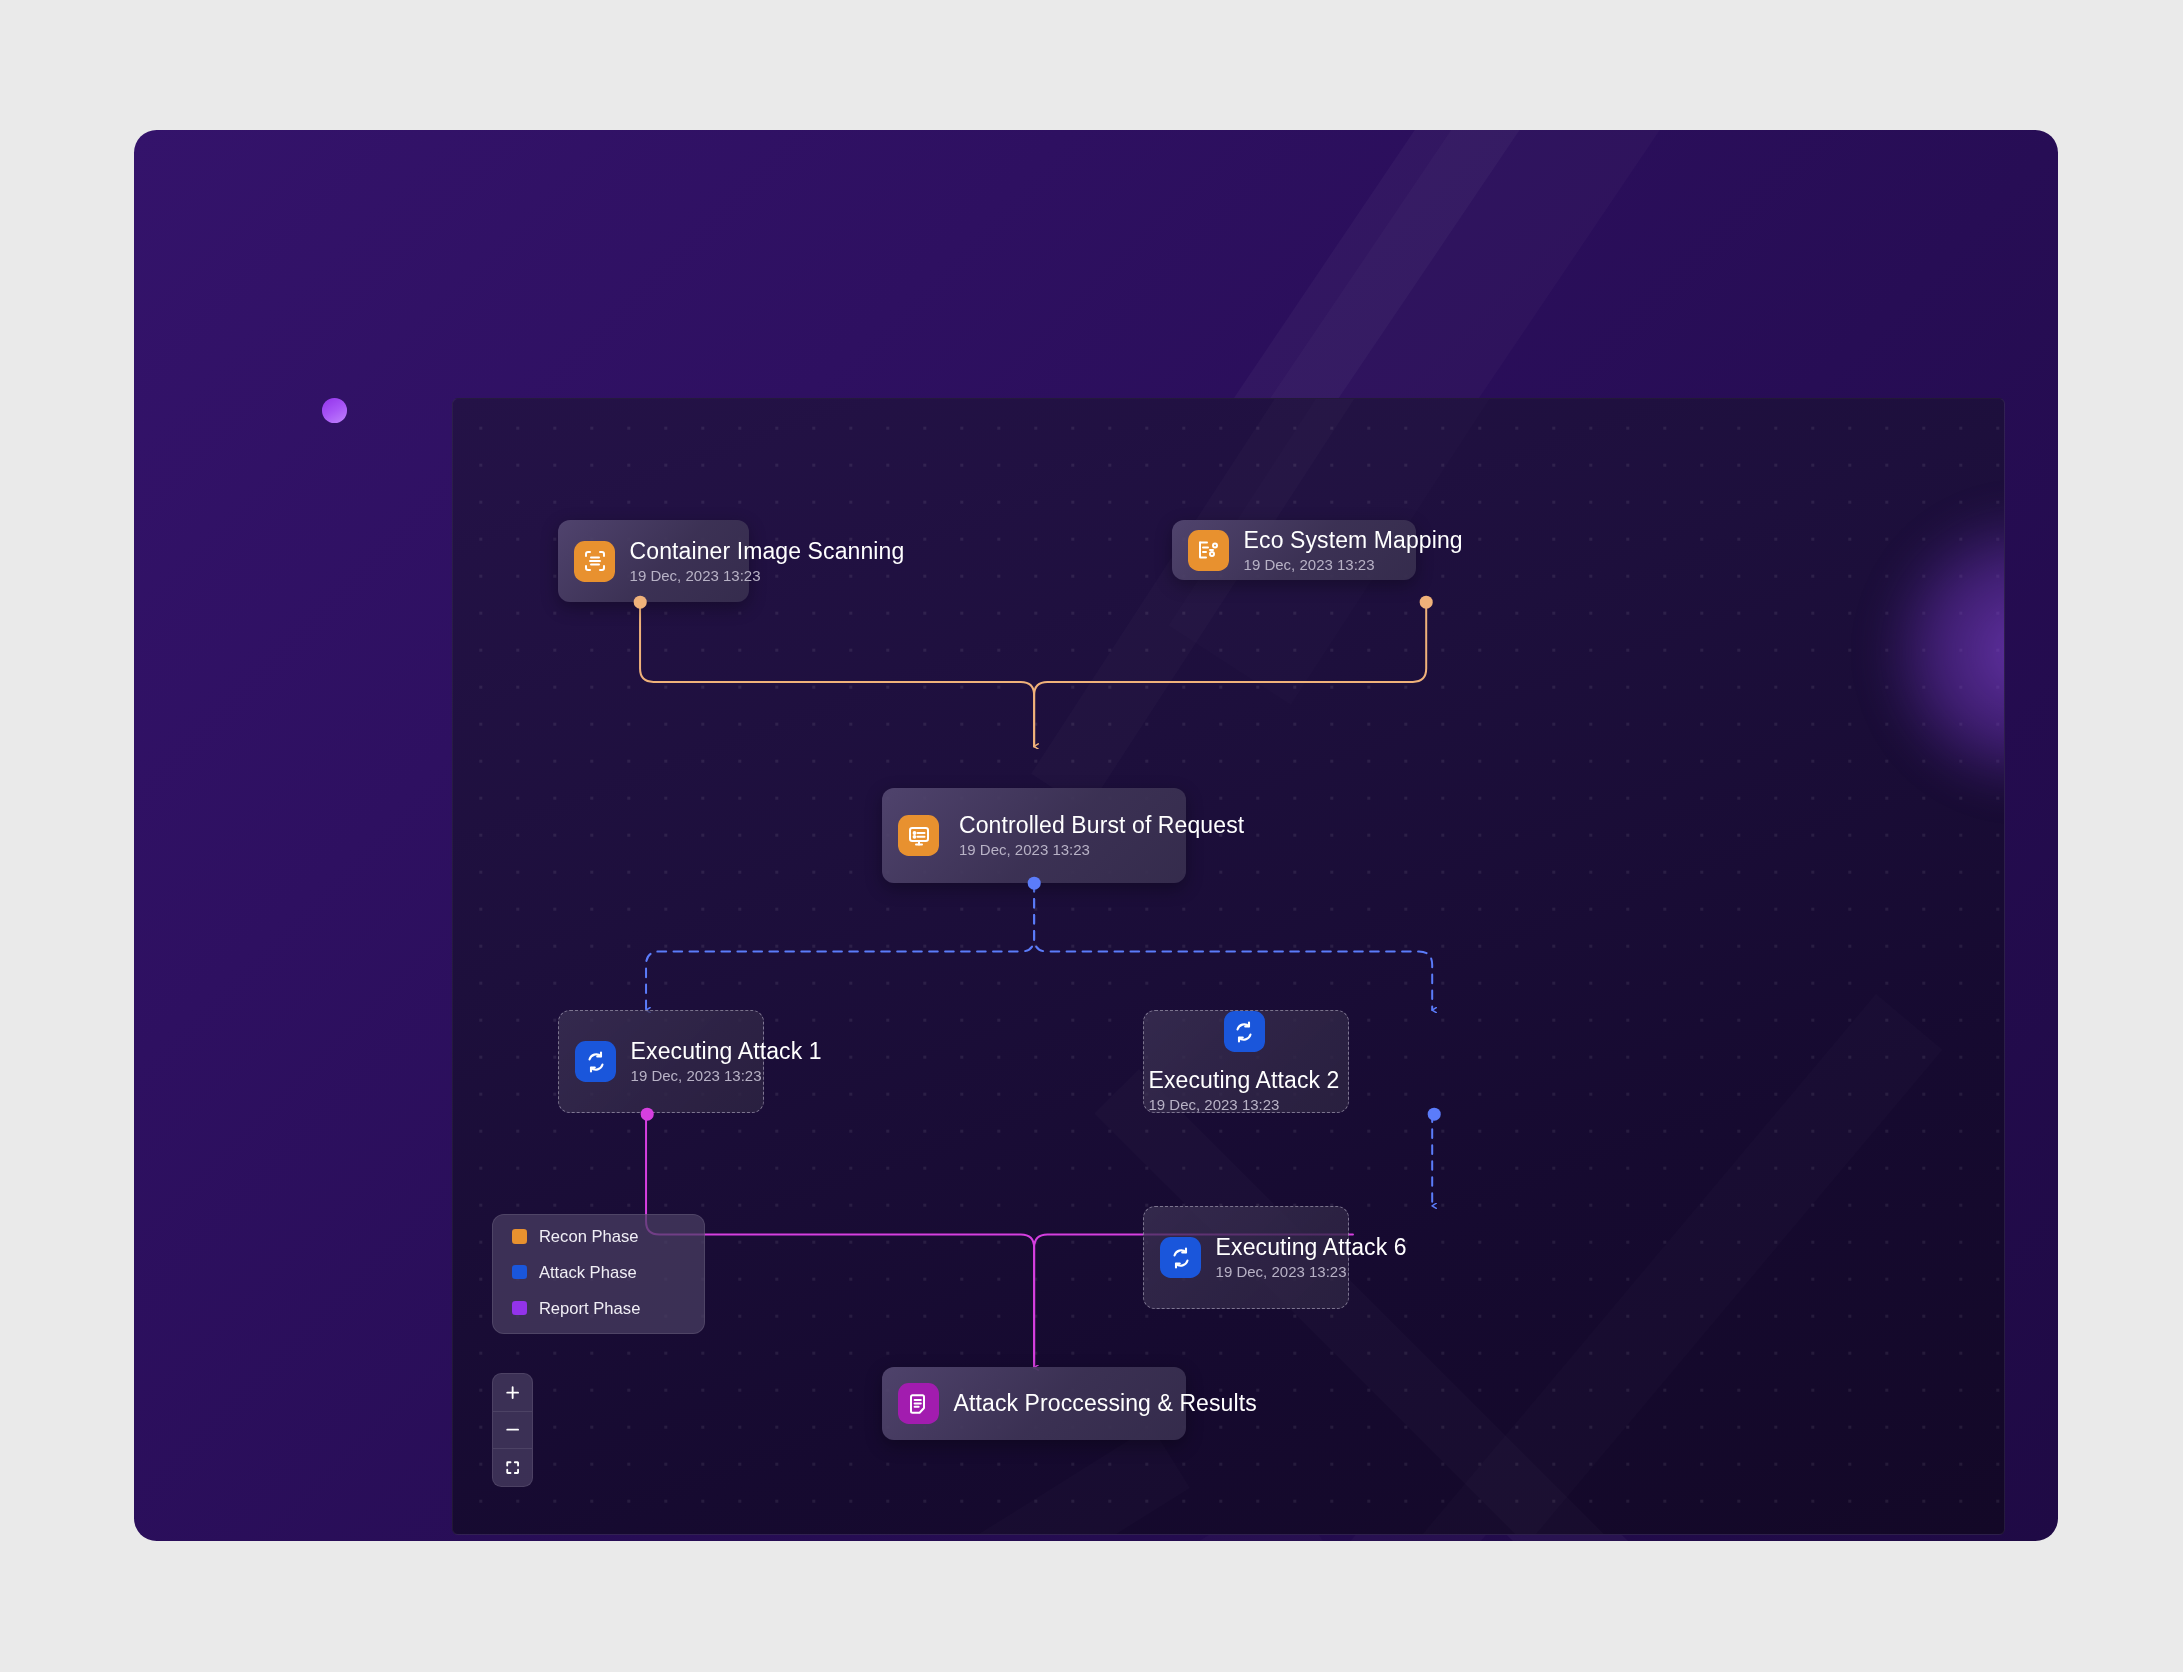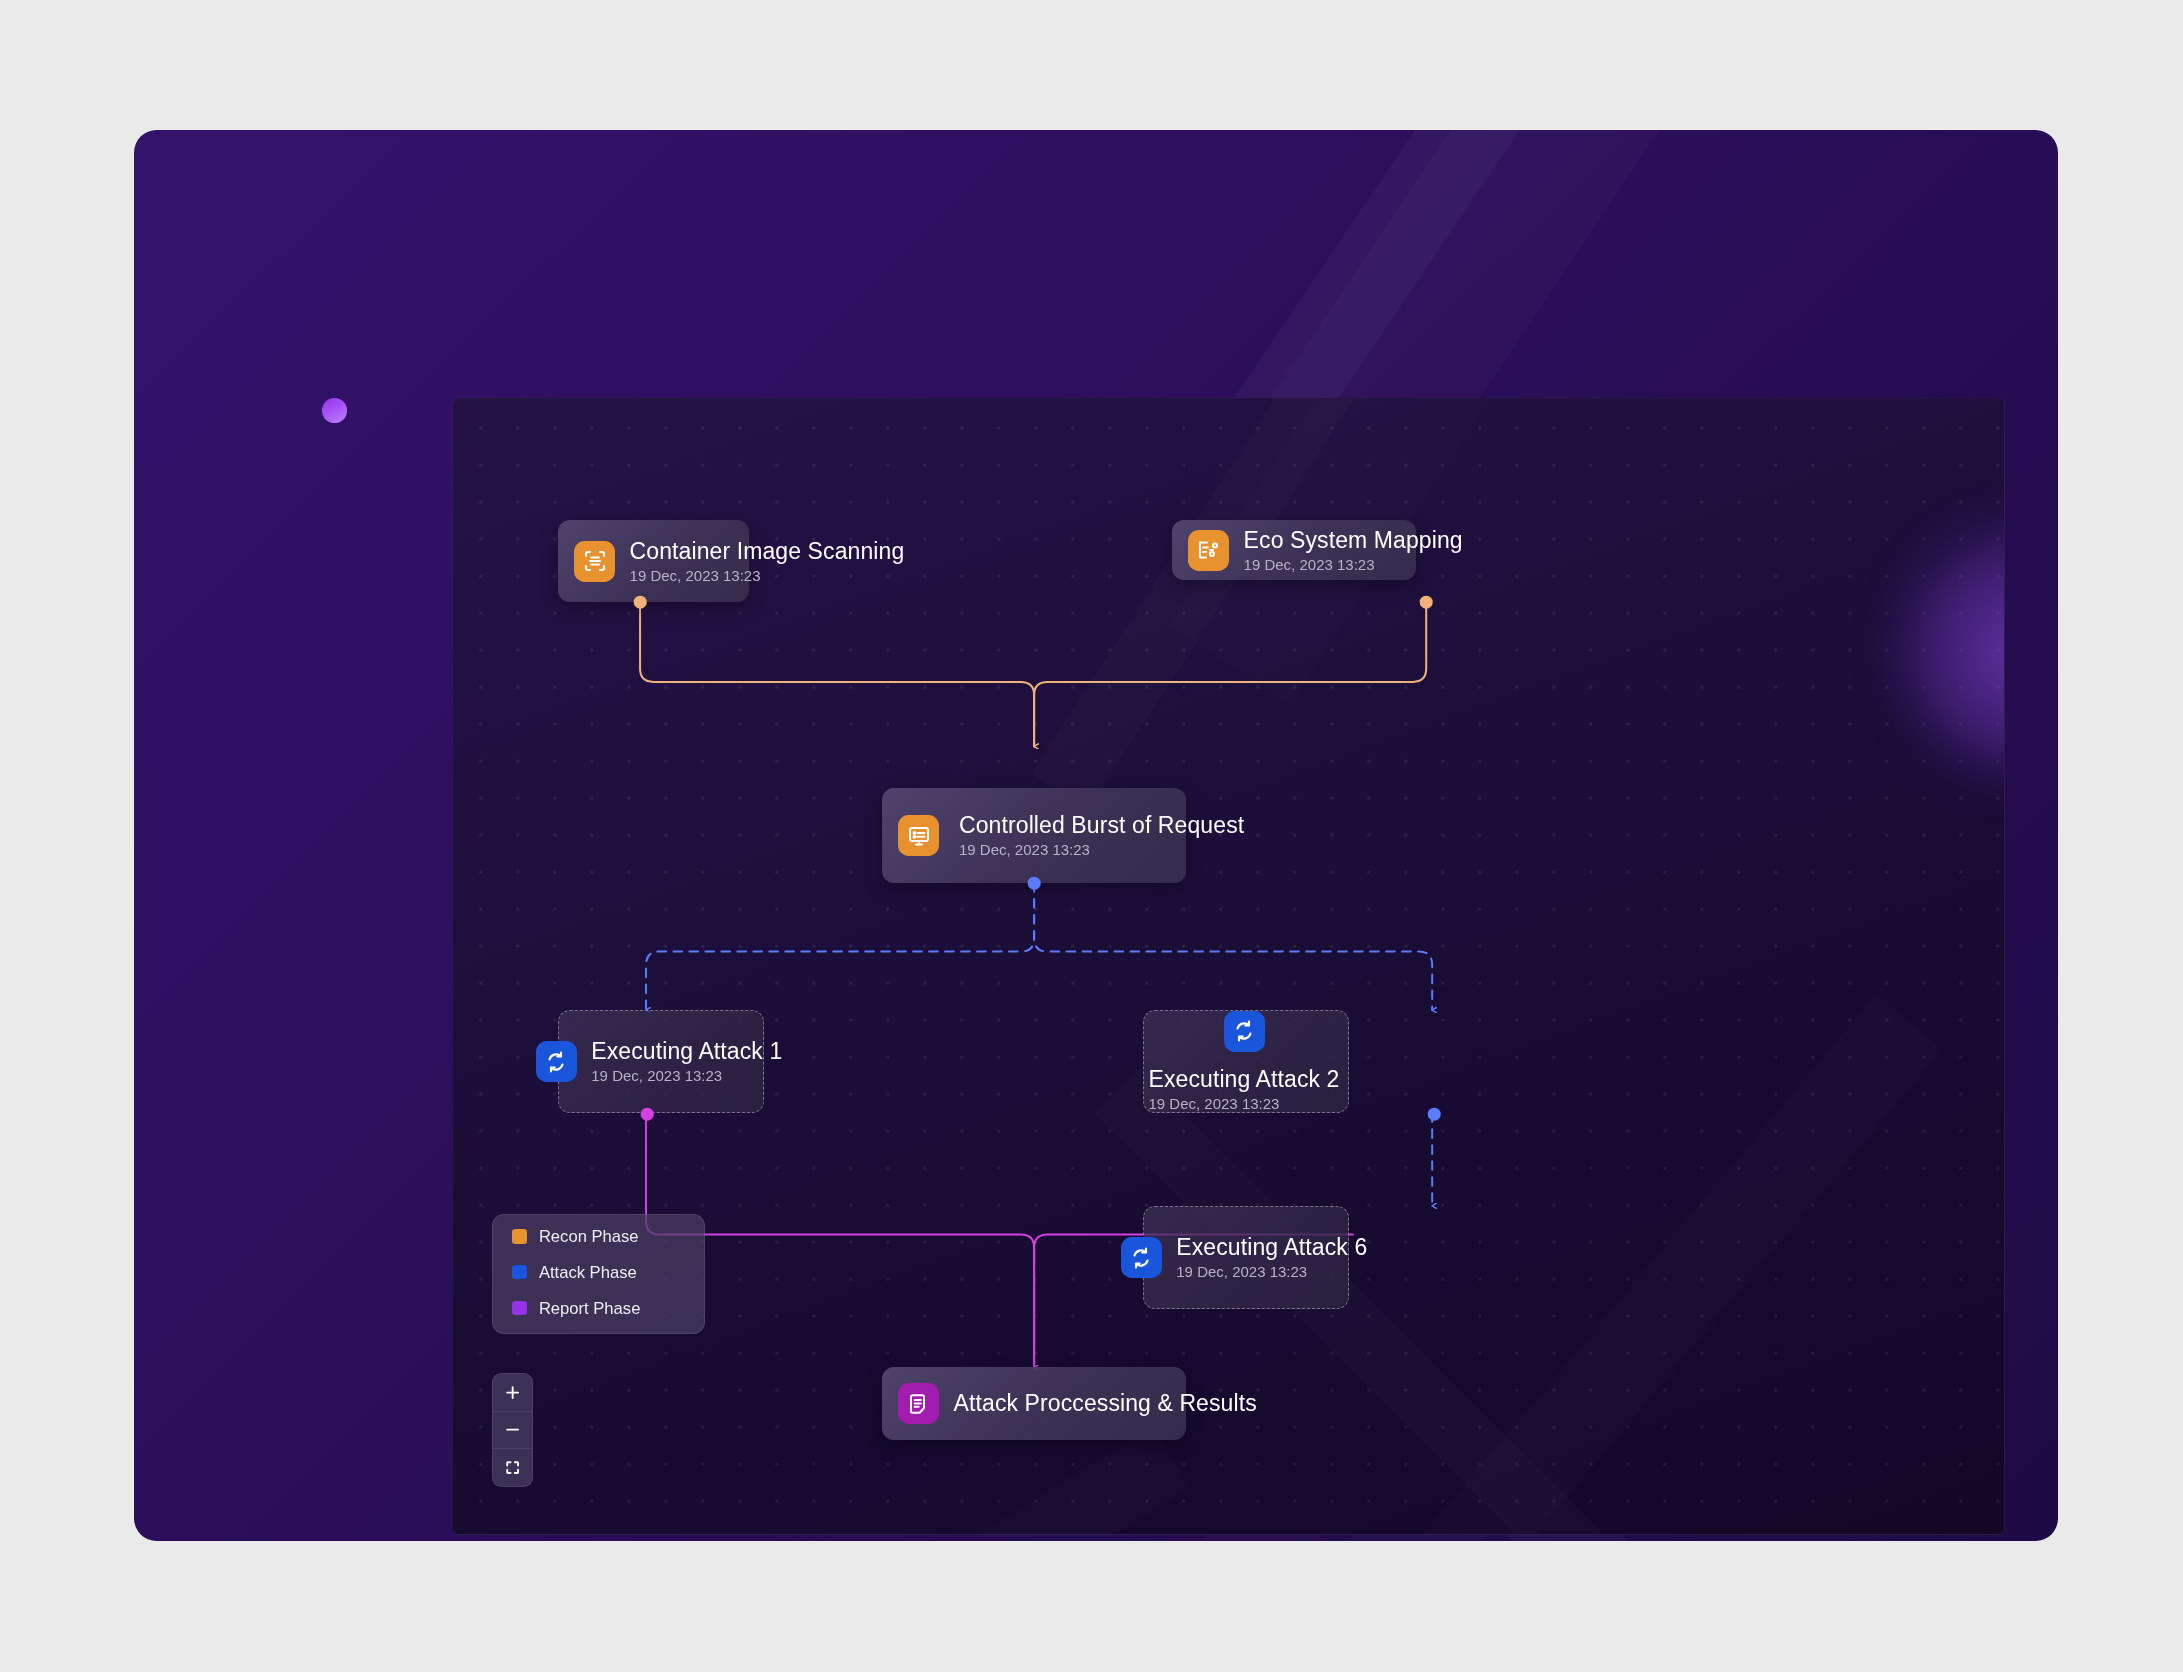--- a/index.html
+++ b/index.html
@@ -82,21 +82,20 @@
     border-radius:12px;
     padding:0 20px 0 16px;
     background:linear-gradient(135deg, rgba(86,74,115,0.88) 0%, rgba(62,52,86,0.92) 55%, rgba(55,46,78,0.92) 100%);
     box-shadow:0 5.3px 17.3px rgba(0,0,0,0.30);
     gap:14.6px;
   }
   .node.dashed{
     background:linear-gradient(135deg, rgba(62,52,86,0.72) 0%, rgba(50,40,72,0.80) 60%, rgba(45,36,66,0.82) 100%);
     border:1.3px dashed rgba(190,184,205,0.55);
     box-shadow:none;
-    justify-content:center;
   }
   .node-icon{
     flex:0 0 auto;
     width:41px; height:41px; border-radius:10.7px;
     display:flex; align-items:center; justify-content:center;
   }
   .node-icon svg{ width:24px; height:24px; display:block; }
   .node-text{ display:flex; flex-direction:column; justify-content:center; gap:2.7px; }
   .node-title{ color:#ffffff; font-size:23px; line-height:1.15; white-space:nowrap; letter-spacing:0.1px; }
   .node-sub{ color:#b8b2c6; font-size:15px; line-height:1.15; white-space:nowrap; }

